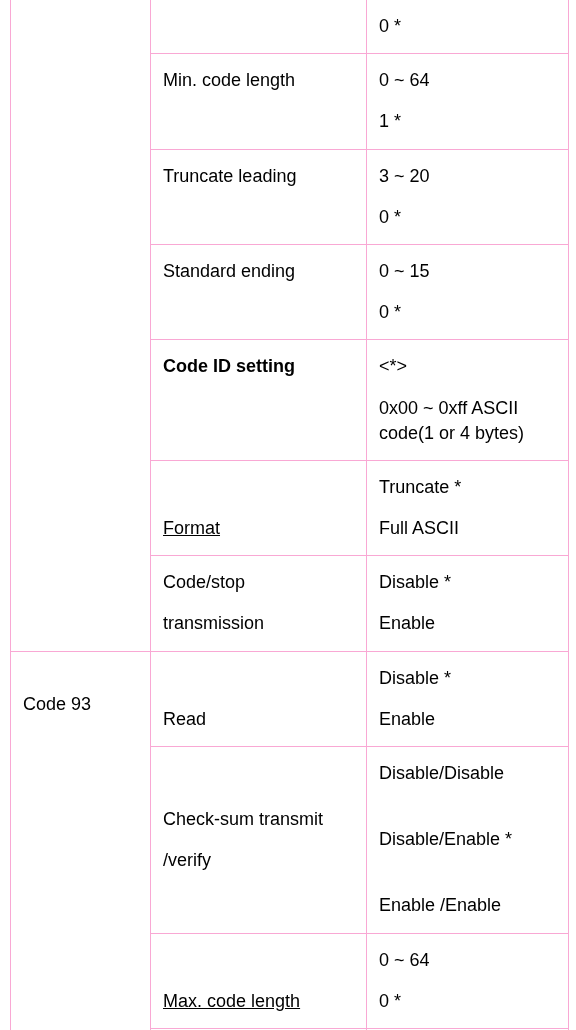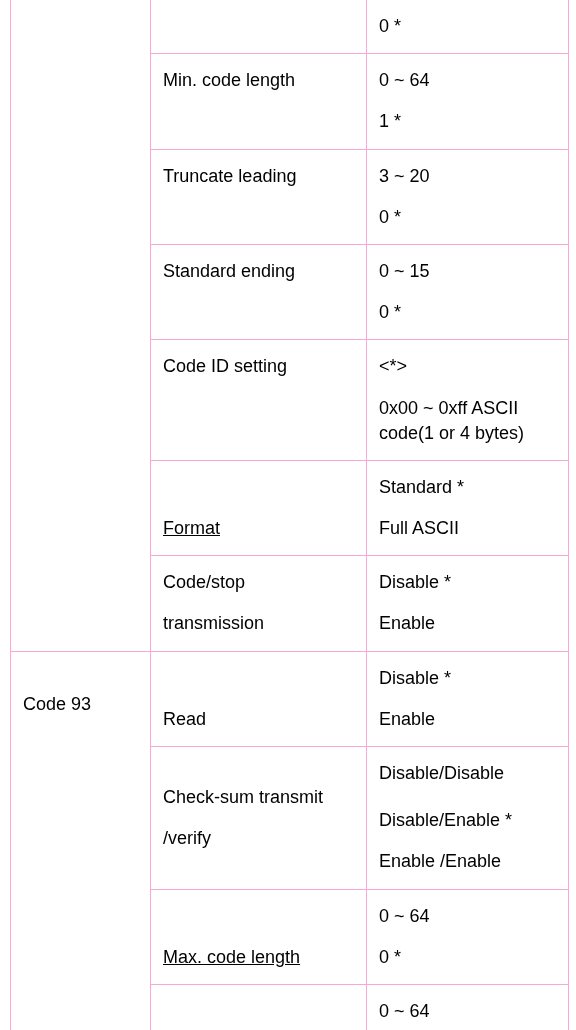--- a/index.html
+++ b/index.html
@@ -33,20 +33,21 @@
       flex-direction: column;
     }
     .cell span {
       line-height: 1.4;
     }
     .cell span + span {
       margin-top: 16px;
     }
     .vcenter {
       justify-content: center;
+      font-weight: bold;
     }
   </style>
 </head>
 <body>
 
 <table>
   <colgroup>
     <col class="col1">
       <col class="col2">
       <col class="col3">
@@ -128,21 +129,21 @@
     </tr>
 
     <tr>
       <td style="vertical-align:bottom;text-decoration:underline;">
         <div class="cell">
             <span>Format</span>
           </div>
       </td>
       <td>
         <div class="cell">
-          <span>Standard *</span>
+          <span>Truncate *</span>
           <span>Full ASCII</span>
         </div>
       </td>
     </tr>
 
     <tr>
       <td style="vertical-align:bottom;">
         <div class="cell">
           <span>Code/stop</span>
           <span>transmission</span>
@@ -176,23 +177,23 @@
     </tr>
 
     <tr>
       <td style="vertical-align:middle;">
         <div class="cell">
           <span>Check-sum transmit</span>
           <span>/verify</span>
         </div>
       </td>
       <td>
-        <div class="cell" style="gap:0;">
+        <div class="cell" style="gap:19px;">
           <span style="margin-bottom:6px;">Disable/Disable</span>
-          <span style="">Disable/Enable *</span>
+          <span style="margin-bottom:6px;">Disable/Enable *</span>
           <span>Enable /Enable</span>
         </div>
       </td>
     </tr>
 
     <tr>
       <td style="vertical-align:bottom;text-decoration:underline;">
         <div class="cell">
             <span>Max. code length</span>
           </div>

